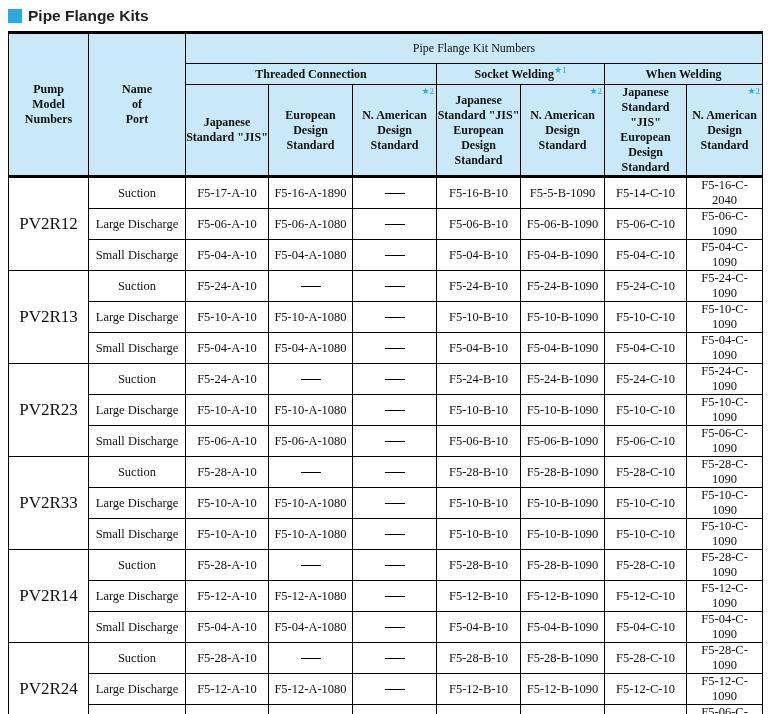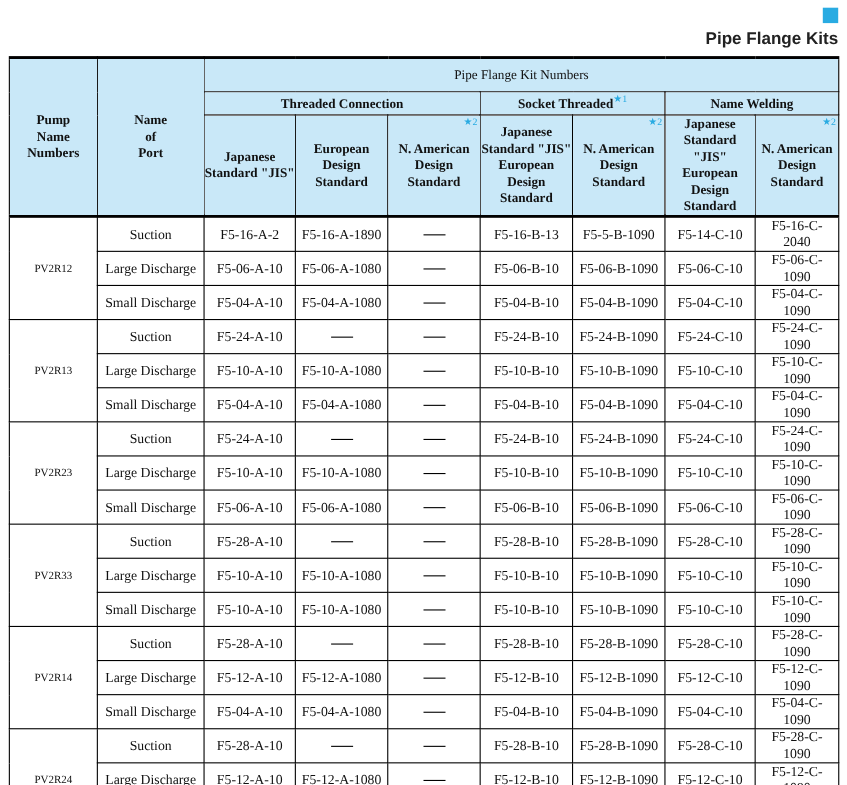--- a/index.html
+++ b/index.html
@@ -3,23 +3,22 @@
 <meta charset="utf-8">
 <style>
   * { box-sizing: border-box; margin: 0; padding: 0; }
   html, body { width: 770px; background: #ffffff; }
   body {
     font-family: "Liberation Serif", serif;
     color: #111;
     padding: 5px 8px 10px 8px;
   }
   .title-row {
-    display: flex; align-items: flex-end; gap: 6px;
+    display: flex; align-items: center; gap: 6px;
     margin: 2px 0 6px 0;
-    flex-direction: column;
   }
   .title-square {
     width: 14px; height: 14px; background: #29abe2; display: inline-block;
   }
   .page-title {
     font-family: "Liberation Sans", sans-serif;
     font-size: 15.5px; font-weight: bold; color: #222;
   }
   .subtitle {
     font-size: 13.5px; margin-left: 10px; margin-bottom: 10px; color: #000;
@@ -56,21 +55,21 @@
     color: #29abe2; font-size: 9px; line-height: 1;
   }
   tbody td {
     height: 19px;
     font-size: 12.5px;
     padding: 0 2px;
     background: #fff;
   }
   tr.group-start td { border-top: 1px solid #000; }
   tr.group-inner td { border-top: 1px dashed #555; }
-  td.model-cell { font-size: 10px; }
+  td.model-cell { font-size: 17px; }
   span.dash {
     display: inline-block; width: 20px; height: 1.5px;
     background: #000; vertical-align: middle;
   }
 </style>
 </head>
 <body>
 
 <div>
 
@@ -88,31 +87,31 @@
         <col style="width:84px">
         <col style="width:84px">
       <col style="width:84px">
         <col style="width:84px">
       <col style="width:82px">
         <col style="width:76px">
     </colgroup>
     <thead>
       <tr class="hrow1">
         <th rowspan="3" class="th-multiline">Pump
-Name
+Model
 Numbers</th>
         <th rowspan="3" class="th-multiline">Name
 of
 Port</th>
         <th colspan="7">Pipe Flange Kit Numbers</th>
       </tr>
       <tr class="hrow2">
         <th colspan="3"><span class="th-label">Threaded Connection</span><sup class="inline-note"></sup></th>
-        <th colspan="2"><span class="th-label">Socket Threaded</span><sup class="inline-note">★1</sup></th>
-        <th colspan="2"><span class="th-label">Name Welding</span><sup class="inline-note"></sup></th>
+        <th colspan="2"><span class="th-label">Socket Welding</span><sup class="inline-note">★1</sup></th>
+        <th colspan="2"><span class="th-label">When Welding</span><sup class="inline-note"></sup></th>
       </tr>
       <tr class="hrow3">
         <th><span class="th-label">Japanese
 Standard "JIS"</span><sup class="corner-note"></sup></th>
         <th><span class="th-label">European
 Design
 Standard</span><sup class="corner-note"></sup></th>
         <th><span class="th-label">N. American
 Design
 Standard</span><sup class="corner-note">★2</sup></th>
@@ -131,24 +130,24 @@
 Standard</span><sup class="corner-note"></sup></th>
         <th><span class="th-label">N. American
 Design
 Standard</span><sup class="corner-note">★2</sup></th>
       </tr>
     </thead>
     <tbody>
         <tr class="group-start">
           <td rowspan="3" class="model-cell">PV2R12</td>
           <td class="port-cell">Suction</td>
-          <td class="val-cell">F5-16-A-2</td>
+          <td class="val-cell">F5-17-A-10</td>
           <td class="val-cell">F5-16-A-1890</td>
           <td class="val-cell"><span class="dash"></span></td>
-          <td class="val-cell">F5-16-B-13</td>
+          <td class="val-cell">F5-16-B-10</td>
           <td class="val-cell">F5-5-B-1090</td>
           <td class="val-cell">F5-14-C-10</td>
           <td class="val-cell">F5-16-C-2040</td>
         </tr>
         <tr class="group-inner">
           <td class="port-cell">Large Discharge</td>
           <td class="val-cell">F5-06-A-10</td>
           <td class="val-cell">F5-06-A-1080</td>
           <td class="val-cell"><span class="dash"></span></td>
           <td class="val-cell">F5-06-B-10</td>

